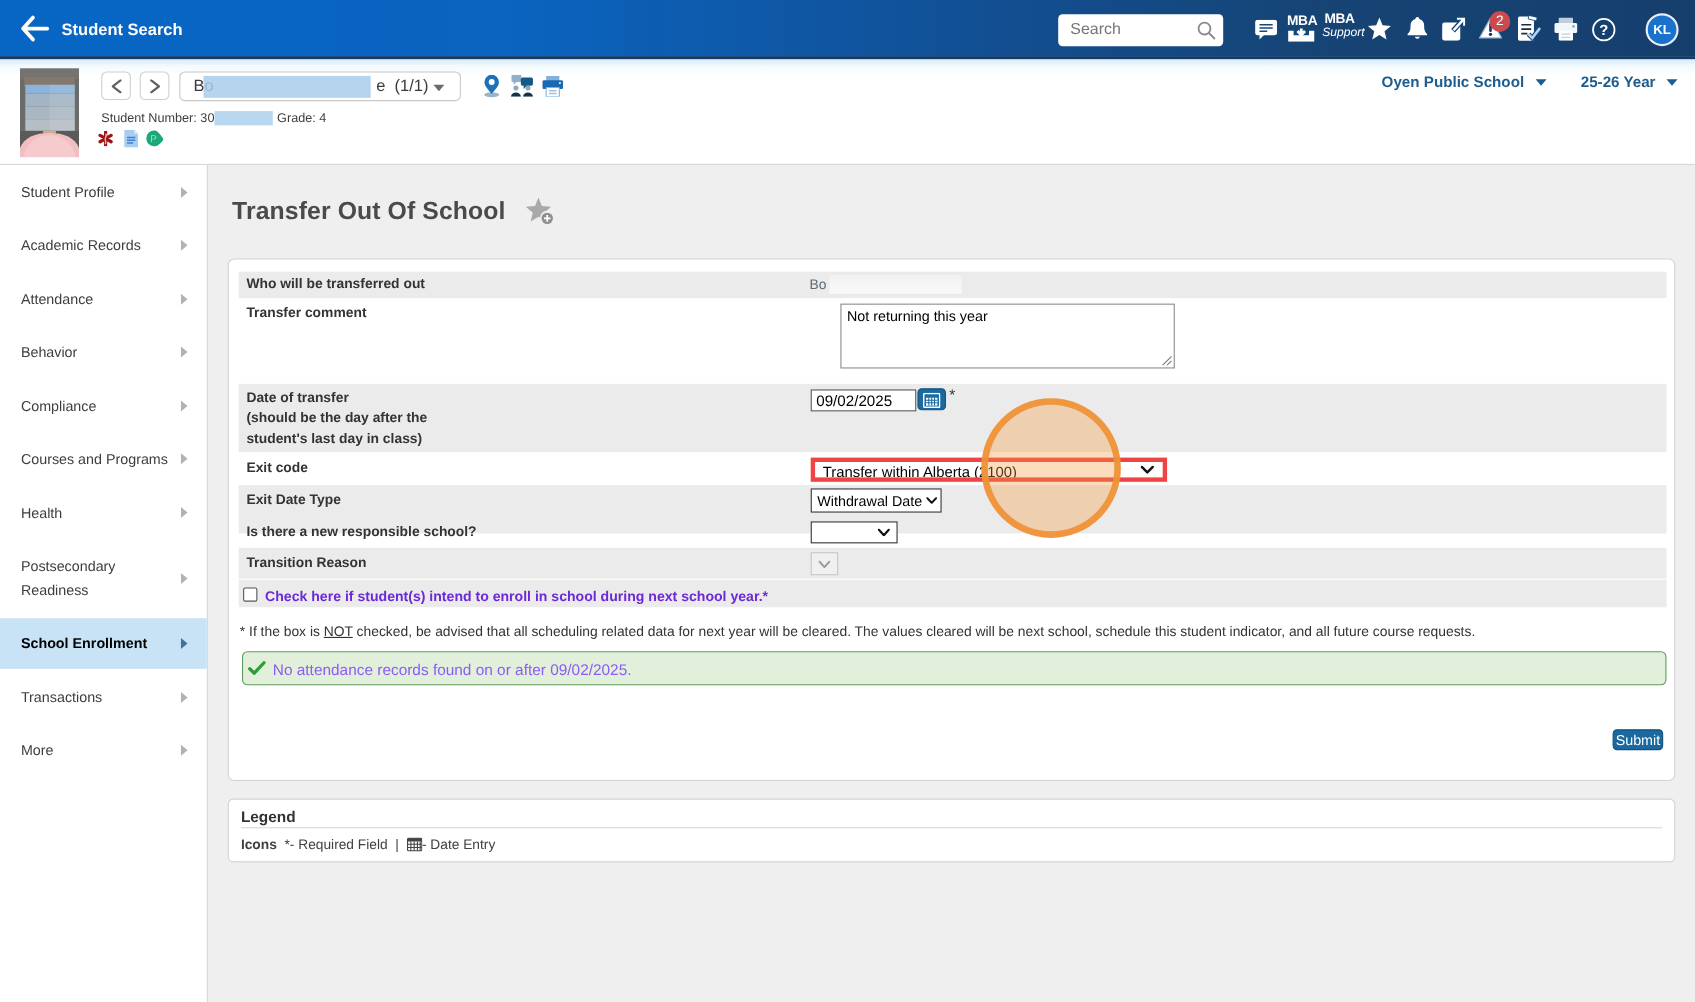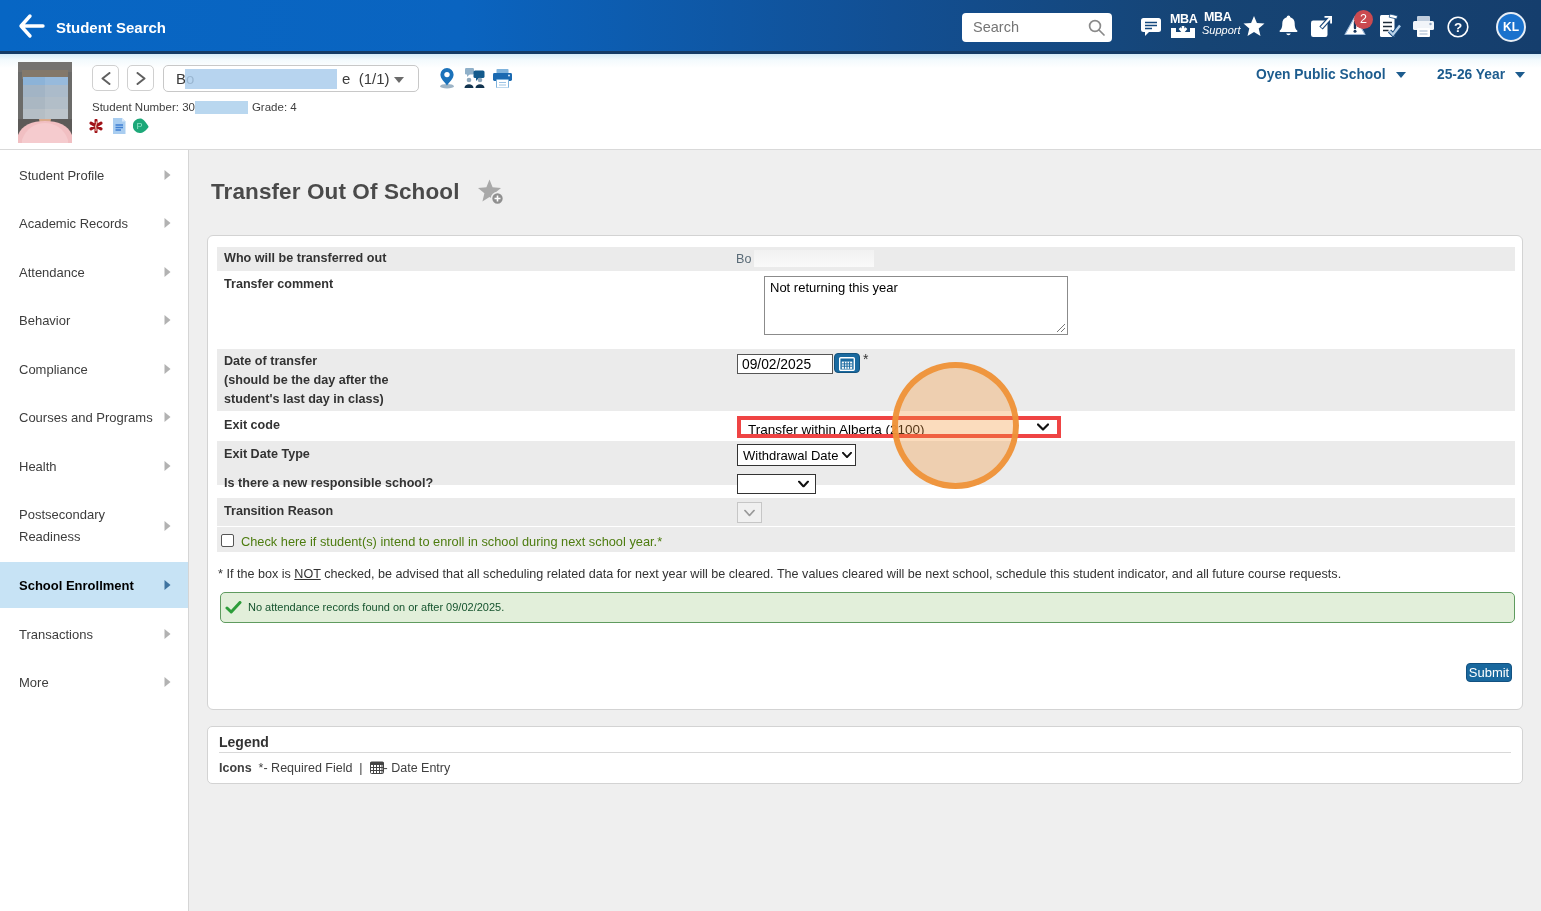--- a/index.html
+++ b/index.html
@@ -60,24 +60,24 @@
 #ta { position:absolute; left:520px; top:5px; width:304px; height:59px; background:#fff; border:1px solid #8b8b8b; font-size:13px; color:#000; padding:3px 5px;margin-left:27px; }
 #datein { position:absolute; left:520px; top:5px; width:96px; height:20px; background:#fff; border:1px solid #555; font-size:13.8px; color:#000; padding:2px 4px; }
 #calbtn { position:absolute; left:617px; top:4px; width:26px; height:20px; background:#1a6aa0; border:1px solid #14537e; border-radius:4px; }
 #exitsel { position:absolute; left:520px; white-space:nowrap; overflow:hidden; top:5px; width:324px; height:22px; background:#fff; border:4px solid #ef4444; font-size:13.5px; color:#000; padding:2px 7px; }
 #wdsel { position:absolute; left:520px; top:3px; width:119px; height:22px; background:#fff; border:1px solid #333; font-size:13px; color:#000; padding:3px 5px; white-space:nowrap; overflow:hidden; }
 #newsel { position:absolute; left:520px; top:5px; width:79px; height:20px; background:#fff; border:1px solid #333; }
 #dissel { position:absolute; left:520px; top:4px; width:25px; height:21px; background:#f0f0f0; border:1px solid #c6c6c6; }
 .selchev { position:absolute; top:50%; transform:translateY(-50%); }
 
 #cbx { position:absolute; left:4px; top:7px; width:13px; height:13px; background:#fff; border:1px solid #555; border-radius:2px; }
-#cbxlbl { position:absolute; left:24px; top:7px; font-size:12.8px; color:#4d7c0f; font-weight:normal; }
+#cbxlbl { position:absolute; left:24px; top:7px; font-size:12.8px; color:#6d28d9; font-weight:bold; }
 #note { position:absolute; left:10px; top:331px; font-size:12.6px; color:#333; white-space:nowrap; }
 #galert { position:absolute; left:12px; top:356px; width:1295px; height:31px; background:#e2efda; border:1.5px solid #5f9b5f; border-radius:5px; }
-#galert span { position:absolute; left:27px; top:8px; font-size:11px; color:#14532d; }
+#galert span { position:absolute; left:27px; top:8px; font-size:14px; color:#8b5cf6; }
 #submit { position:absolute; left:1258px; top:427px; width:46px; height:19px; background:#19689e; border:1px solid #125181; border-radius:4px; color:#fff; font-size:13px; text-align:center; line-height:17px; }
 
 #legend { position:absolute; left:17px; top:576px; width:1316px; height:58px; background:#fff; border:1px solid #d3d3d3; border-radius:5px; }
 #legend .lt { position:absolute; left:11px; top:7px; font-size:14px; font-weight:bold; color:#333; }
 #legend .lh { position:absolute; left:11px; right:11px; top:25px; border-top:1px solid #d8d8d8; }
 #legend .li { position:absolute; left:11px; top:34px; font-size:12.5px; color:#404040; }
 
 #ring { position:absolute; left:702px; top:212px; width:127px; height:127px; border-radius:50%;
   border:6.5px solid rgba(238,146,56,0.95); background:rgba(242,153,62,0.34); }
 </style>

